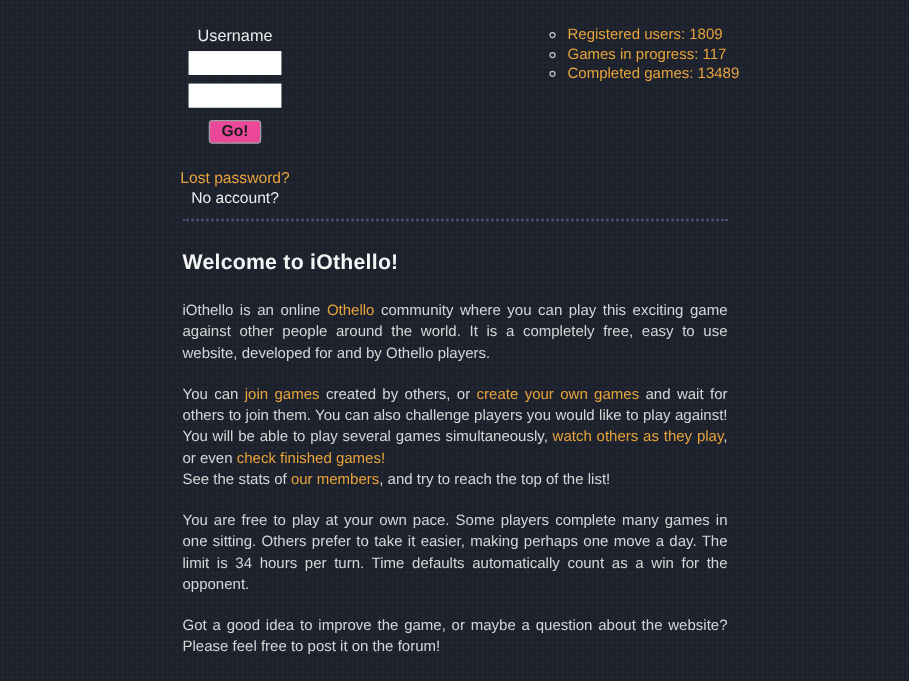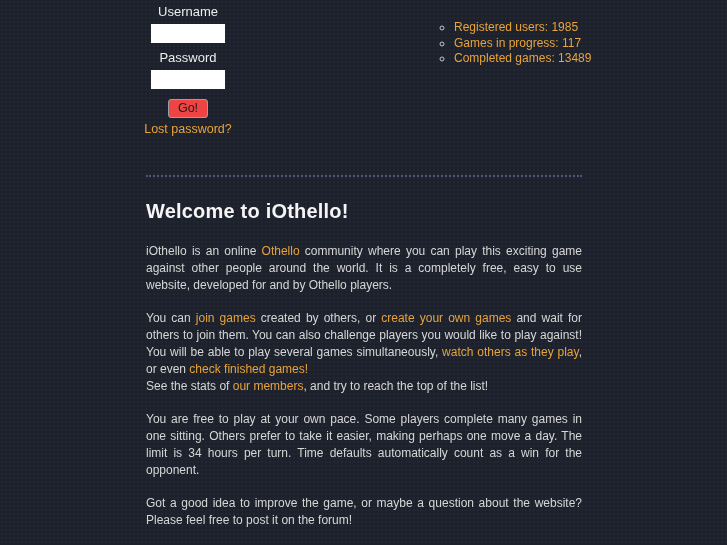--- a/index.html
+++ b/index.html
@@ -7,77 +7,77 @@
     width: 727px; height: 545px; overflow: hidden; position: relative;
     background-color: #1c212c;
     background-image: radial-gradient(rgba(140,150,180,0.06) 1px, transparent 1.2px);
     background-size: 4px 4px;
     font-family: "Liberation Sans", "DejaVu Sans", sans-serif;
   }
   a { color: #e8a33a; text-decoration: none; cursor: pointer; }
 
   
   .login {
-    position: absolute; top: 4px; left: 113px; width: 150px;
+    position: absolute; top: 21px; left: 113px; width: 150px;
     text-align: center;
   }
   .login .label { color: #ededed; font-size: 13px; height: 14px; margin-bottom: 6px; }
   .login input {
     display: block; margin: 0 auto 7px auto; width: 68px; height: 17px;
     border: 1px solid #ffffff; background: #ffffff; padding: 0 2px;
     font-size: 12px; font-family: inherit; border-radius: 0;
   }
   .go-button {
     margin-top: 3px; padding: 1px 9px 2px 9px; font-size: 12.5px;
-    background: #ef4444; color: #1c1c1c; border: 1px solid #9aa0a8;
-    border-radius: 3px; cursor: pointer; font-family: inherit;
+    background: #ec4899; color: #1c1c1c; border: 1px solid #9aa0a8;
+    border-radius: 3px; cursor: pointer; font-family: inherit; font-weight: bold;
   }
-  .login-links { margin-top: 4px; font-size: 12.5px; line-height: 15.5px; }
+  .login-links { margin-top: 20px; font-size: 12.5px; line-height: 15.5px; }
   .no-account { color: #ededed; }
 
   
   .stats-list {
     position: absolute; left: 441px; top: 20px;
     margin: 0; padding: 0 0 0 13px; list-style: circle;
     color: #c0c4cc; font-size: 12px; line-height: 15.7px;
   }
 
   
   .divider {
     position: absolute; left: 146px; top: 175px; width: 436px; height: 0;
     border: 0; border-top: 2px dotted #4f547a; margin: 0;
   }
 
   
   .content { position: absolute; left: 146px; top: 200px; width: 436px; }
   .content h1 {
-    margin: 0 0 20px 0; font-size: 20px; font-weight: bold;
+    margin: 0 0 20px 0; font-size: 17px; font-weight: bold;
     color: #f5f5f5; letter-spacing: 0.2px;
   }
   .paragraphs p {
     margin: 16px 0 14px 0; font-size: 12px; line-height: 17px;
     color: #d6d6d6; text-align: justify;
   }
 </style>
 </head>
 <body>
 
 <form class="login">
   <div class="label">Username</div>
   <input type="text" value="" style="">
-  <div class="label">Password</div>
   <input type="password" value="" style="">
   <button type="submit" class="go-button">Go!</button>
   <div class="login-links">
     <div><a>Lost password?</a></div>
+    <div class="no-account">No account?</div>
   </div>
 </form>
 
 <ul class="stats-list">
-    <li><a href="#">Registered users: 1985</a></li>
+    <li><a href="#">Registered users: 1809</a></li>
     <li><a href="#">Games in progress: 117</a></li>
     <li><a href="#">Completed games: 13489</a></li>
   </ul>
 
 <hr class="divider">
 
 <div class="content">
   <h1>Welcome to iOthello!</h1>
   <div class="paragraphs">
       <p><span>iOthello is an online </span><a href="#">Othello</a><span> community where you can play this exciting game against other people around the world. It is a completely free, easy to use website, developed for and by Othello players.</span></p>

